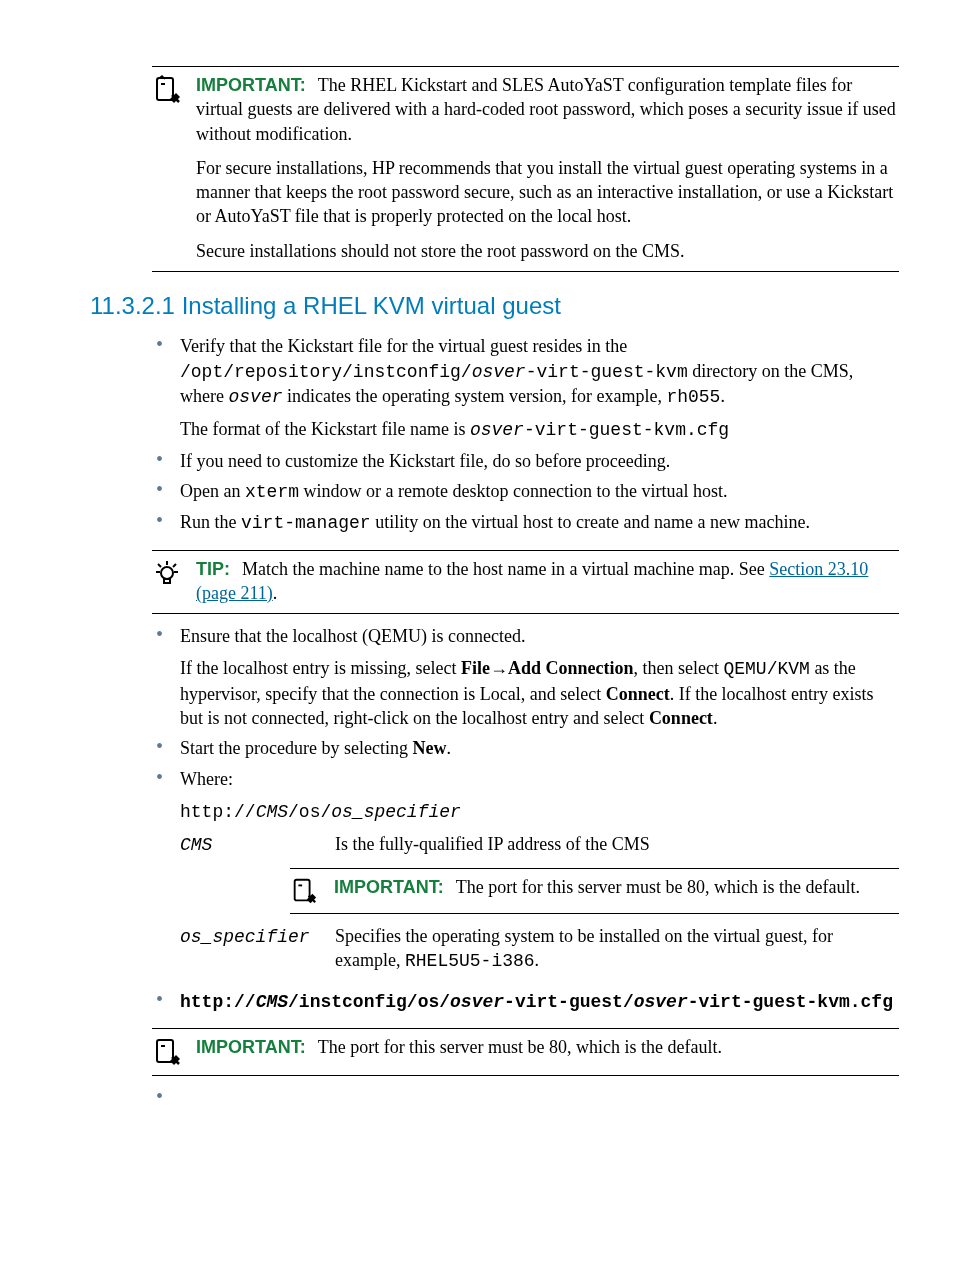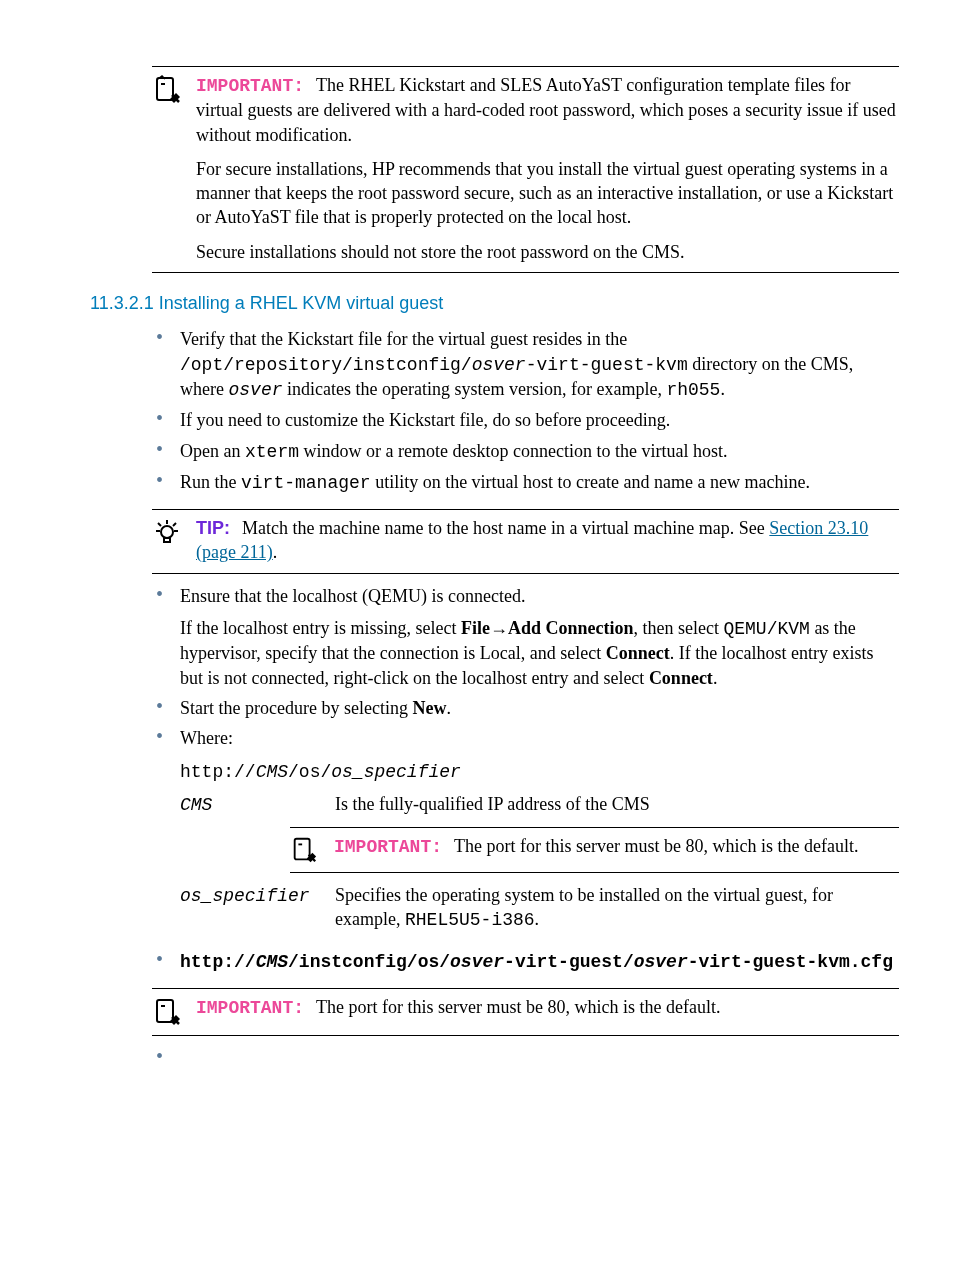--- a/index.html
+++ b/index.html
@@ -21,27 +21,27 @@
     margin: 6px 0 10px 0;
   }
   .callout-row { display: flex; align-items: flex-start; }
   .callout-icon {
     flex: 0 0 44px;
     padding-top: 2px;
   }
   .callout-body { flex: 1; }
   .callout-body p { margin: 0 0 10px 0; }
   .callout-body p:last-child { margin-bottom: 0; }
-  .important-label { font-family: Liberation Mono, monospace; font-weight: bold; color: #ec4899; margin-right: 12px; }
-  .tip-label { font-family: Arial, Helvetica, sans-serif; font-weight: bold; color: #6d28d9; margin-right: 12px; }
+  .important-label { font-family: Liberation Sans, sans-serif; font-weight: bold; color: #15803d; margin-right: 12px; }
+  .tip-label { font-family: Arial, Helvetica, sans-serif; font-weight: bold; color: #15803d; margin-right: 12px; }
   .section-heading {
     font-family: Arial, Helvetica, sans-serif;
     color: #007dba;
     font-weight: 400;
-    font-size: 18px;
+    font-size: 24px;
     margin: 18px 0 12px 0;
   }
   .body-para { margin: 6px 0 12px 62px; }
   ul.bullets { list-style: none; margin: 4px 0 10px 62px; }
   ul.bullets > li { position: relative; padding: 0 0 4px 28px; margin: 0 0 2px 0; }
   ul.bullets > li::before {
     content: "•";
     position: absolute;
     left: 4px;
     top: 0;
@@ -92,20 +92,23 @@
     <span>11.3.2.1</span>
     <span>Installing a RHEL KVM virtual guest</span>
   </h2>
 
 
   <ul class="bullets">
     <li>
       <p>
         <span>Verify that the Kickstart file for the virtual guest resides in the </span><span class="mono">/opt/repository/instconfig/</span><span class="mono-italic">osver</span><span class="mono">-virt-guest-kvm</span><span> directory on the CMS, where </span><span class="mono-italic">osver</span><span> indicates the operating system version, for example, </span><span class="mono">rh055</span><span>.</span>
       </p>
+      <p>
+        <span>The format of the Kickstart file name is </span><span class="mono-italic">osver</span><span class="mono">-virt-guest-kvm.cfg</span>
+      </p>
     </li>
     <li>
         <p>If you need to customize the Kickstart file, do so before proceeding.</p>
       </li>
     <li>
         <p><span>Open an </span><span class="mono">xterm</span><span> window or a remote desktop connection to the virtual host.</span></p>
       </li>
     <li>
         <p><span>Run the </span><span class="mono">virt-manager</span><span> utility on the virtual host to create and name a new machine.</span></p>
       </li>

